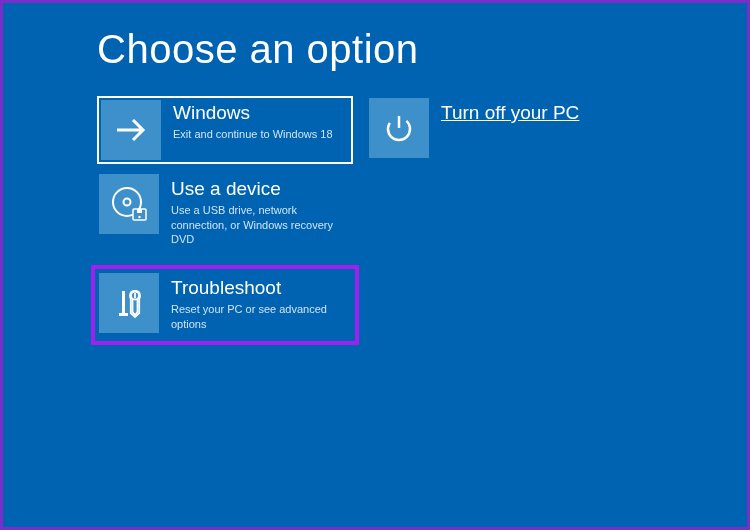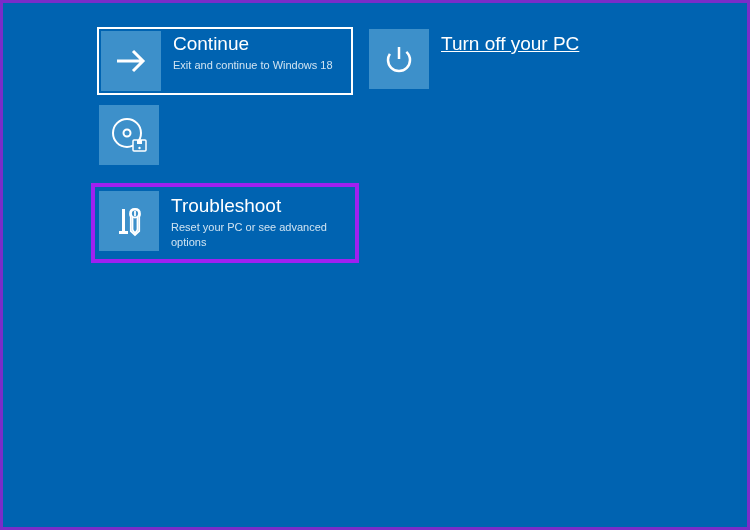--- a/index.html
+++ b/index.html
@@ -98,31 +98,32 @@
       width: 252px;
     }
     svg {
       display: block;
     }
   </style>
 </head>
 <body>
 
 <div class="container">
+  <h1 class="title">Choose an option</h1>
 
   <div class="options-row">
     <div class="tile tile-main selected">
       <div class="tile-wrapper">
         <div class="tile-icon">
           <svg width="36" height="36" viewBox="0 0 36 36">
             <path d="M 4 18 L 30 18 M 20 8 L 30 18 L 20 28" stroke="#ffffff" stroke-width="3" fill="none" stroke-linecap="butt"></path>
           </svg>
         </div>
         <div class="tile-content">
-          <div class="tile-title">Continue</div>
+          <div class="tile-title">Windows</div>
           <div class="tile-desc">Exit and continue to Windows 18</div>
         </div>
       </div>
     </div>
 
     <div class="tile tile-narrow">
       <div class="tile-wrapper">
         <div class="tile-icon">
           <svg width="34" height="34" viewBox="0 0 34 34">
             <circle cx="17" cy="18" r="11" stroke="#ffffff" stroke-width="2.5" fill="none" stroke-dasharray="50 10" stroke-dashoffset="-8" transform="rotate(-90 17 18)"></circle>
@@ -142,20 +143,24 @@
       <div class="tile-wrapper">
         <div class="tile-icon">
           <svg width="40" height="40" viewBox="0 0 40 40">
             <circle cx="18" cy="18" r="14" stroke="#ffffff" stroke-width="2" fill="none"></circle>
             <circle cx="18" cy="18" r="3.5" stroke="#ffffff" stroke-width="2" fill="none"></circle>
             <rect x="24" y="25" width="13" height="11" rx="1" fill="#3d90ca" stroke="#ffffff" stroke-width="1.5"></rect>
             <rect x="28" y="25" width="5" height="4" fill="#ffffff"></rect>
             <circle cx="30.5" cy="33" r="1.2" fill="#ffffff"></circle>
           </svg>
         </div>
+        <div class="tile-content">
+          <div class="tile-title">Use a device</div>
+          <div class="tile-desc">Use a USB drive, network connection, or Windows recovery DVD</div>
+        </div>
       </div>
     </div>
   </div>
 
   <div class="options-row" style="margin-top:18px;">
     <div class="tile tile-main highlighted">
       <div class="tile-wrapper">
         <div class="tile-icon">
           <svg width="36" height="36" viewBox="0 0 36 36">
             <rect x="11" y="6" width="3" height="22" fill="#ffffff"></rect>

